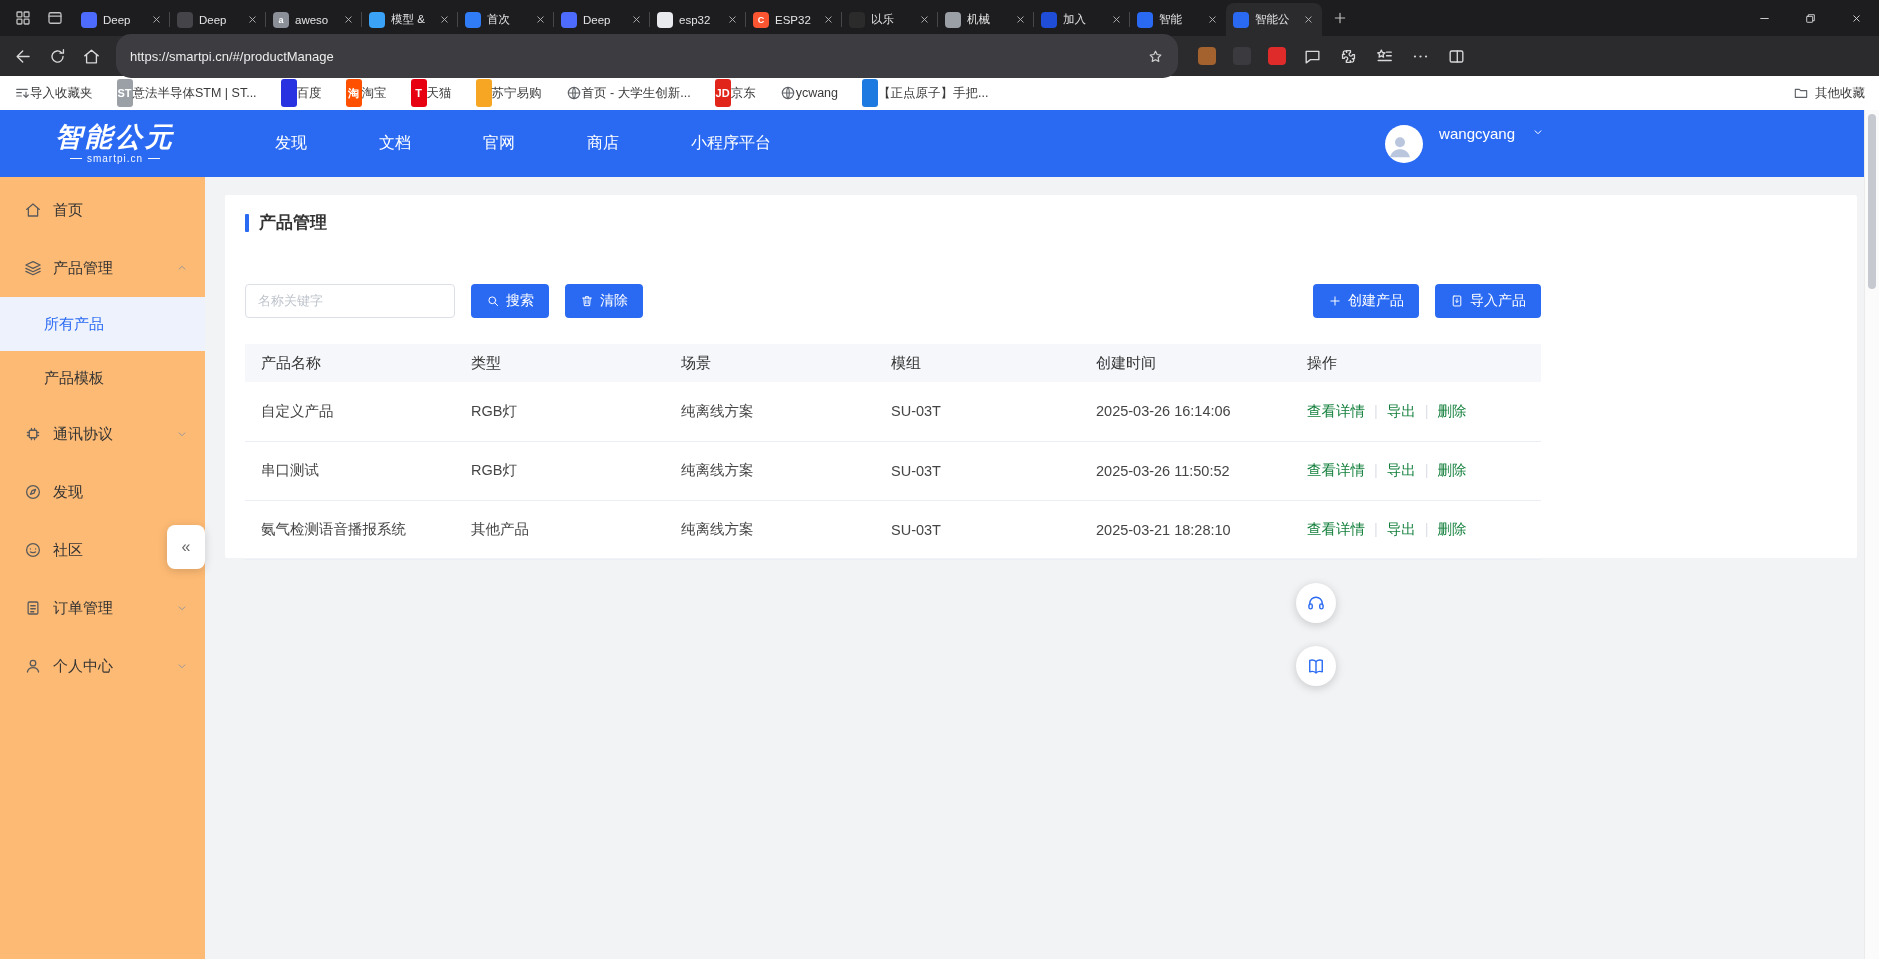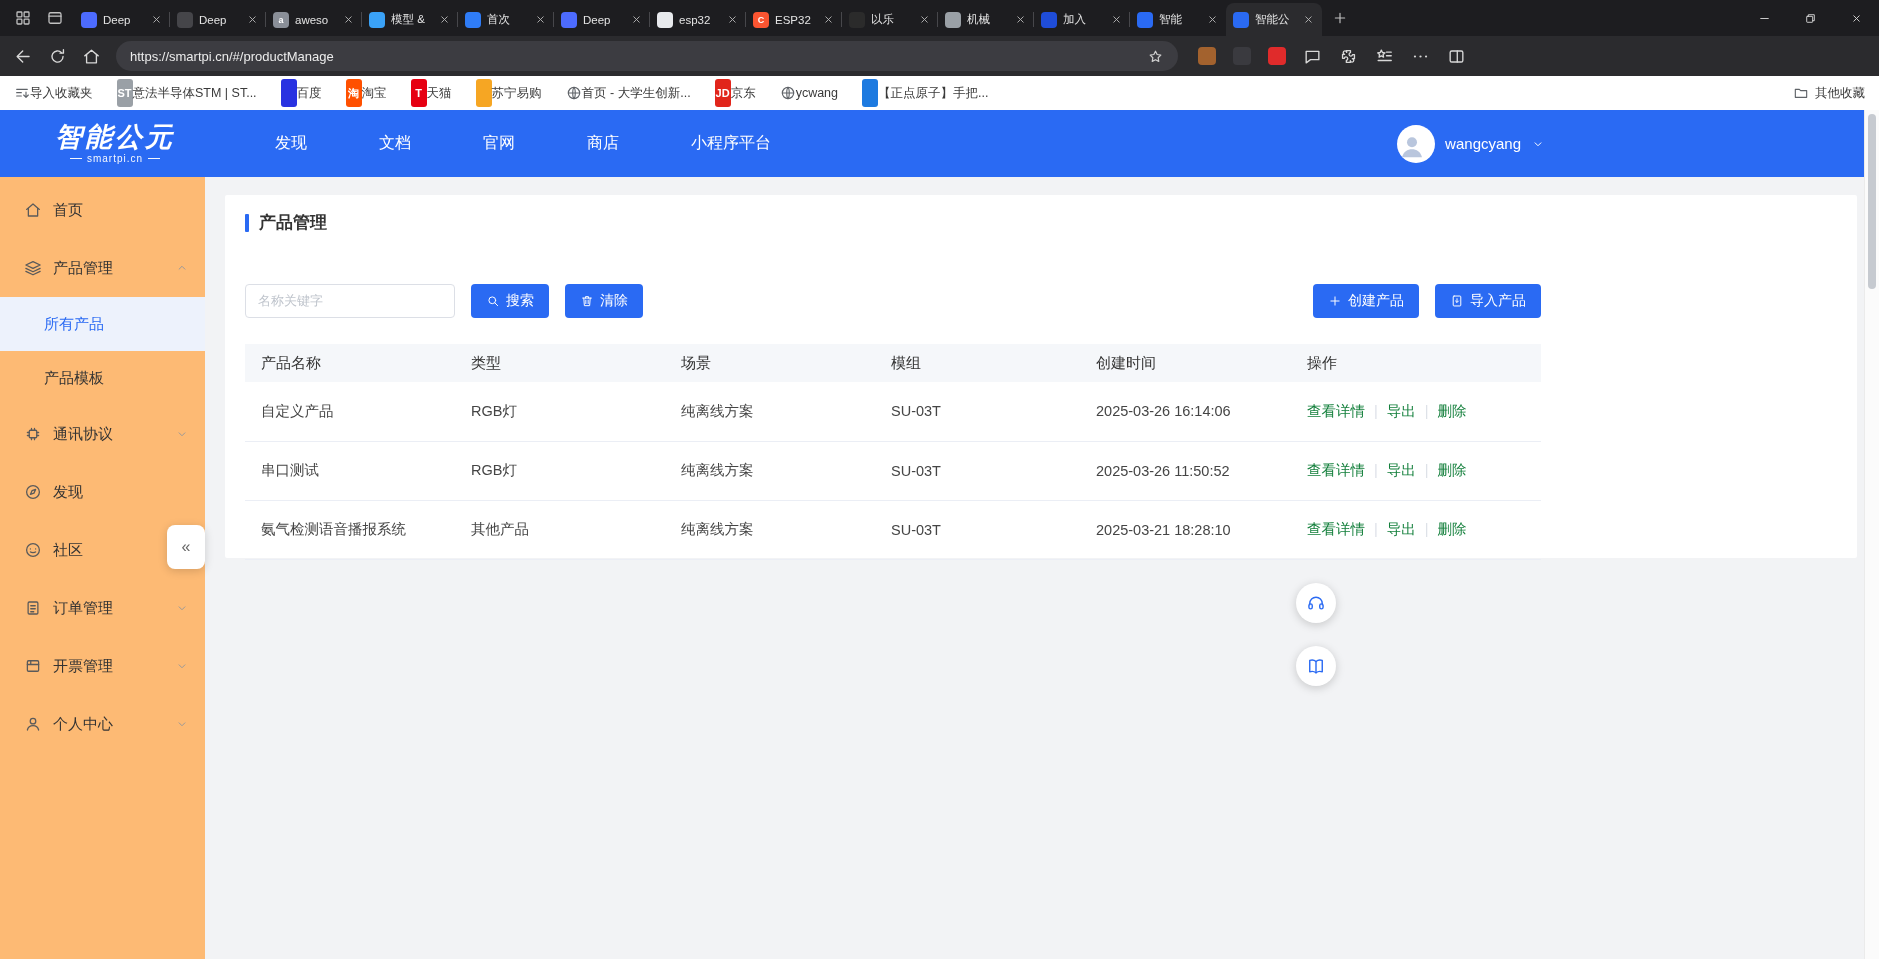--- a/index.html
+++ b/index.html
@@ -20,21 +20,21 @@
        font-weight:bold;display:flex;align-items:center;justify-content:center}
   .tab-label{flex:1;overflow:hidden;white-space:nowrap;color:#e4e4e4}
   .tab-close{width:13px;height:13px;flex:none;color:#b5b5b5}
   .newtab{width:16px;height:16px;margin-left:10px;color:#c2c2c2}
   .win-controls{margin-left:auto;display:flex;height:36px}
   .wc{width:46px;height:36px;display:flex;align-items:center;justify-content:center;color:#d8d8d8}
   .wc .icon,.wc svg{width:13px;height:13px}
 
   .navbar{height:40px;background:#2b2b2e;display:flex;align-items:center;padding:0 14px;color:#dedede}
   .nav-icon{width:19px;height:19px;margin-right:15px;color:#d8d8d8;cursor:pointer}
-  .addressbar{width:1062px;height:30px;background:#3c3c41;border-radius:15px;display:flex;
+  .addressbar{width:1062px;height:44px;background:#3c3c41;border-radius:15px;display:flex;
       align-items:center;padding:0 14px;font-size:13px;color:#ececec;cursor:text}
   .addr-text{flex:1;white-space:nowrap;overflow:hidden}
   .addr-star{width:17px;height:17px;color:#cfcfcf}
   .nav-right{display:flex;align-items:center;gap:17px;margin-left:20px}
   .nav-right .nav-icon{margin:0}
   .ext-ico{width:18px;height:18px;border-radius:4px;display:inline-block}
 
   .bookmarksbar{height:34px;background:#ffffff;display:flex;align-items:center;
       padding:0 14px;font-size:12.5px;color:#3a3a3a;gap:24px}
   .bm{display:flex;align-items:center;cursor:pointer;white-space:nowrap}
@@ -45,21 +45,21 @@
 
   
   .site-header{height:67px;width:1864px;background:#2a6af3;display:flex;align-items:center;
       color:#fff;padding-left:55px;position:relative}
   .logo{display:flex;flex-direction:column;align-items:center}
   .logo-main{font-size:27px;font-weight:bold;font-style:italic;letter-spacing:3px;line-height:1.1}
   .logo-sub{font-size:10px;letter-spacing:1px;display:flex;align-items:center;gap:5px;opacity:.95}
   .logo-sub::before,.logo-sub::after{content:"";width:12px;height:1px;background:#fff;display:inline-block}
   .site-nav{display:flex;gap:72px;margin-left:100px;font-size:16px}
   .nav-link{color:#fff;cursor:pointer;text-decoration:none}
-  .user{position:absolute;right:319px;display:flex;align-items:center;gap:10px;cursor:pointer}
+  .user{position:absolute;right:319px;display:flex;align-items:flex-start;gap:16px;cursor:pointer}
   .avatar{width:38px;height:38px;border-radius:50%;background:#fff;color:#b9c6dd;overflow:hidden}
   .avatar svg{width:30px;height:30px;margin:6px auto 0}
   .user-name{font-size:15px}
   .user-chev{width:14px;height:14px;color:#fff}
 
   
   .page-body{display:flex;height:782px;width:1864px;background:#f2f3f5;position:relative}
   .sidebar{width:205px;background:#fdba74;flex:none;padding-top:4px;position:relative}
   .side-item{height:58px;display:flex;align-items:center;padding:0 16px 0 24px;font-size:15px;
       color:#333;gap:11px;cursor:pointer}
@@ -493,34 +493,20 @@
           <span>社区</span>
         </div>
         <div class="side-item">
           <span class="side-ico icon">
             <svg viewBox="0 0 24 24" fill="none" stroke="currentColor" stroke-width="1.7" stroke-linecap="round" stroke-linejoin="round">
               <rect x="5.5" y="4" width="13" height="16" rx="1.5"></rect>
               <path d="M9 9h6M9 13h6M9 17h4"></path>
             </svg>
           </span>
           <span>订单管理</span>
-          <span class="chev icon">
-            <svg viewBox="0 0 24 24" fill="none" stroke="currentColor" stroke-width="1.7" stroke-linecap="round" stroke-linejoin="round">
-              <path d="m7 10 5 5 5-5"></path>
-            </svg>
-          </span>
-        </div>
-        <div class="side-item">
-          <span class="side-ico icon">
-            <svg viewBox="0 0 24 24" fill="none" stroke="currentColor" stroke-width="1.7" stroke-linecap="round" stroke-linejoin="round">
-              <rect x="4.5" y="5" width="15" height="14" rx="1.5"></rect>
-              <path d="M4.5 10h15M9 5v5"></path>
-            </svg>
-          </span>
-          <span>开票管理</span>
           <span class="chev icon">
             <svg viewBox="0 0 24 24" fill="none" stroke="currentColor" stroke-width="1.7" stroke-linecap="round" stroke-linejoin="round">
               <path d="m7 10 5 5 5-5"></path>
             </svg>
           </span>
         </div>
         <div class="side-item">
           <span class="side-ico icon">
             <svg viewBox="0 0 24 24" fill="none" stroke="currentColor" stroke-width="1.7" stroke-linecap="round" stroke-linejoin="round">
               <circle cx="12" cy="8.2" r="3.7"></circle>

